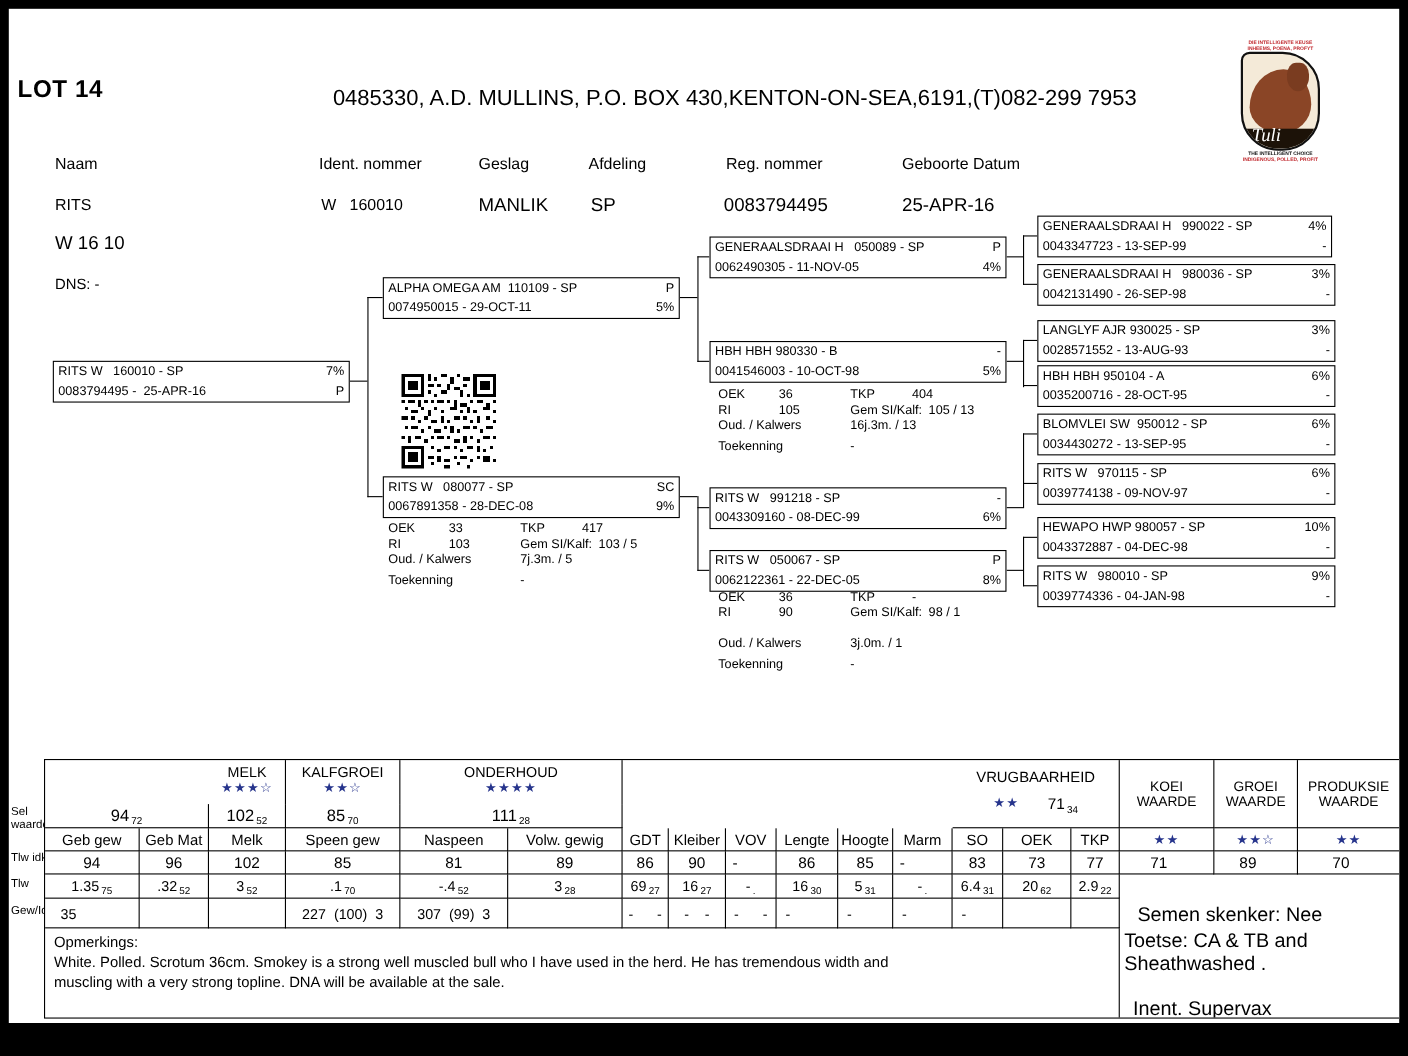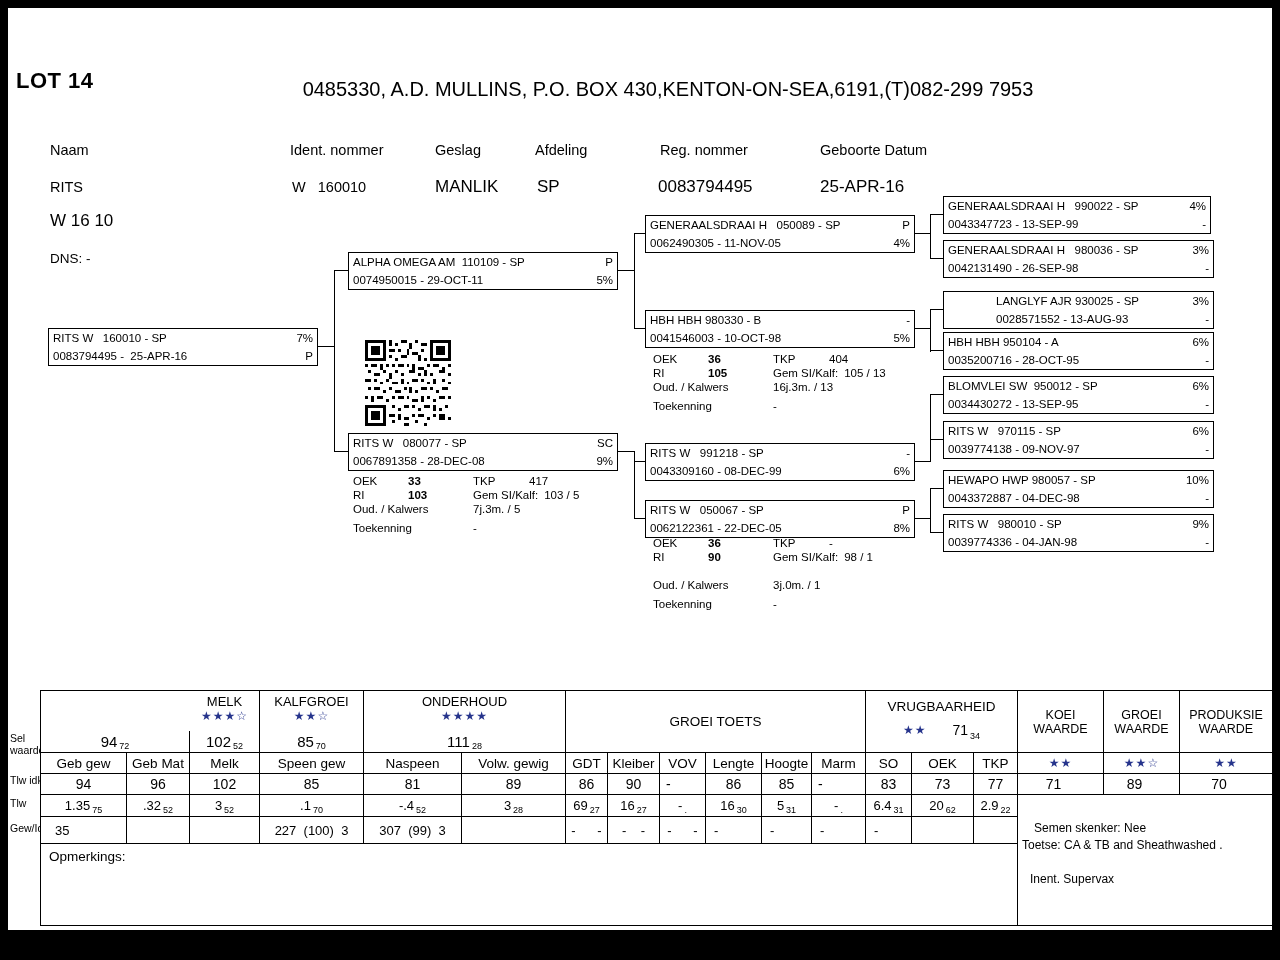--- a/index.html
+++ b/index.html
@@ -35,33 +35,33 @@
   .ptag{white-space:pre;}
   .b-subject{left:40px;top:320px;}
   .b-sire{left:340px;top:244px;}
   .b-dam{left:340px;top:425px;}
   .b-g3a{left:637px;top:207px;}
   .b-g3b{left:637px;top:302px;}
   .b-g3c{left:637px;top:435px;}
   .b-g3d{left:637px;top:492px;}
   .b-g40{left:935px;top:188px;width:268px;}
   .b-g41{left:935px;top:232px;width:271px;}
-  .b-g42{left:935px;top:283px;width:271px;padding-left:48px;}
+  .b-g42{left:935px;top:283px;width:271px;}
   .b-g43{left:935px;top:324px;width:271px;}
   .b-g44{left:935px;top:368px;width:271px;}
   .b-g45{left:935px;top:413px;width:271px;}
   .b-g46{left:935px;top:462px;width:271px;}
   .b-g47{left:935px;top:506px;width:271px;}
   .ln{position:absolute;background:#000;}
 
   
   .stats{position:absolute;font-size:11.5px;}
   .sline{display:flex;height:14px;align-items:center;white-space:pre;}
   .sc1{width:55px;}
-  .sc2{width:65px;font-weight:bold;}
+  .sc2{width:65px;}
   .sc3{min-width:50px;margin-right:6px;}
   .sc12{width:120px;}
   .toekline{margin-top:5px;}
   .gapline{margin-top:14px;}
   .s-dam{left:345px;top:466px;}
   .s-siredam{left:645px;top:344px;}
   .s-damdam{left:645px;top:528px;}
 
   
   .qr{left:357px;top:332px;width:86px;height:86px;}
@@ -78,37 +78,53 @@
   .wgrp{flex-direction:column;justify-content:center;font-size:12.5px;line-height:14px;text-align:center;}
   .vrugline{display:flex;align-items:center;gap:26px;margin-top:8px;}
   .selv{font-size:15px;border-bottom:1px solid #000;}
   .hdr{font-size:13.5px;}
   .num{font-size:14px;}
   .tlwnum{font-size:13px;}
   .gewnum{font-size:13px;white-space:pre;}
   .sub{font-size:9px;position:relative;top:4px;margin-left:2px;}
   .wsub{font-size:9px;position:relative;top:4px;margin-left:4px;margin-top:46px;}
   .lastcol{border-right:none;}
-  .notes{grid-area:5/16/8/19;border-right:none;border-bottom:none;flex-direction:column;align-items:flex-start;justify-content:flex-start;padding:26px 0 0 4px;font-size:12px;}
+  .notes{grid-area:5/16/8/19;border-right:none;border-bottom:none;flex-direction:column;align-items:flex-start;justify-content:flex-start;padding:26px 0 0 4px;font-size:18px;}
   .notes .n1{margin-left:12px;}
   .notes .n2{margin-top:3px;}
   .notes .n3{margin-top:20px;margin-left:8px;}
   .opm{grid-area:7/1/8/16;border-bottom:none;flex-direction:column;align-items:flex-start;justify-content:flex-start;padding:4px 8px;font-size:13.5px;line-height:18px;}
   .opmtext{width:800px;}
 
   .rowlab{position:absolute;left:2px;font-size:10.5px;line-height:12px;}
 </style>
 </head>
 <body>
 
 <div class="page">
 
   <div class="abs lot">LOT 14</div>
   <div class="abs owner">0485330, A.D. MULLINS, P.O. BOX 430,KENTON-ON-SEA,6191,(T)082-299 7953</div>
 
+  <div class="abs logo">
+    <div class="logo-top">
+      <div>DIE INTELLIGENTE KEUSE</div>
+      <div>INHEEMS, POENA, PROFYT</div>
+    </div>
+    <div class="logo-shield">
+      <div class="bull-body"></div>
+      <div class="bull-head"></div>
+      <div class="bull-shadow"></div>
+      <div class="tuli-name">Tuli</div>
+    </div>
+    <div class="logo-bottom">
+      <div class="b1">THE INTELLIGENT CHOICE</div>
+      <div class="b2">INDIGENOUS, POLLED, PROFIT</div>
+    </div>
+  </div>
 
   <div class="abs flabel" style="left:42px;top:134px">Naam</div>
   <div class="abs flabel" style="left:282px;top:134px">Ident. nommer</div>
   <div class="abs flabel" style="left:427px;top:134px">Geslag</div>
   <div class="abs flabel" style="left:527px;top:134px">Afdeling</div>
   <div class="abs flabel" style="left:652px;top:134px">Reg. nommer</div>
   <div class="abs flabel" style="left:812px;top:134px">Geboorte Datum</div>
 
   <div class="abs fval" style="left:42px;top:171px">RITS</div>
   <div class="abs fval" style="left:284px;top:171px">W   160010</div>
@@ -266,23 +282,20 @@
       <span>MELK</span>
       <span class="stars">★★★☆</span>
     </div>
     <div class="cell grp" style="grid-area:1/4/2/5">
       <span>KALFGROEI</span>
       <span class="stars">★★☆</span>
     </div>
     <div class="cell grp" style="grid-area:1/5/2/7">
       <span>ONDERHOUD</span>
       <span class="stars">★★★★</span>
-    </div>
-    <div class="cell tallgrp" style="grid-area:1/7/3/13">
-      <span>GROEI TOETS</span>
     </div>
     <div class="cell tallgrp" style="grid-area:1/13/3/16;justify-content:flex-start;padding-top:8px">
       <span>VRUGBAARHEID</span>
       <span class="vrugline">
         <span class="stars">★★</span>
         <span class="num"><span>71</span><span class="sub">34</span></span>
       </span>
     </div>
     <div class="cell tallgrp wgrp" style="grid-area:1/16/3/17">
       <span>KOEI</span>
@@ -445,16 +458,17 @@
     <div class="cell gewnum" style="grid-area:6/9/7/10">-      -</div>
     <div class="cell gewnum" style="grid-area:6/10/7/11;justify-content:flex-start;padding-left:8px">-</div>
     <div class="cell gewnum" style="grid-area:6/11/7/12;justify-content:flex-start;padding-left:8px">-</div>
     <div class="cell gewnum" style="grid-area:6/12/7/13;justify-content:flex-start;padding-left:8px">-</div>
     <div class="cell gewnum" style="grid-area:6/13/7/14;justify-content:flex-start;padding-left:8px">-</div>
     <div class="cell gewnum" style="grid-area:6/14/7/15"></div>
     <div class="cell gewnum" style="grid-area:6/15/7/16"></div>
 
     <div class="cell opm">
       <div>Opmerkings:</div>
+      <div class="opmtext">White. Polled. Scrotum 36cm. Smokey is a strong well muscled bull who I have used in the herd. He has tremendous width and muscling with a very strong topline. DNA will be available at the sale.</div>
     </div>
   </div>
 
 </div>
 
 </body></html>

